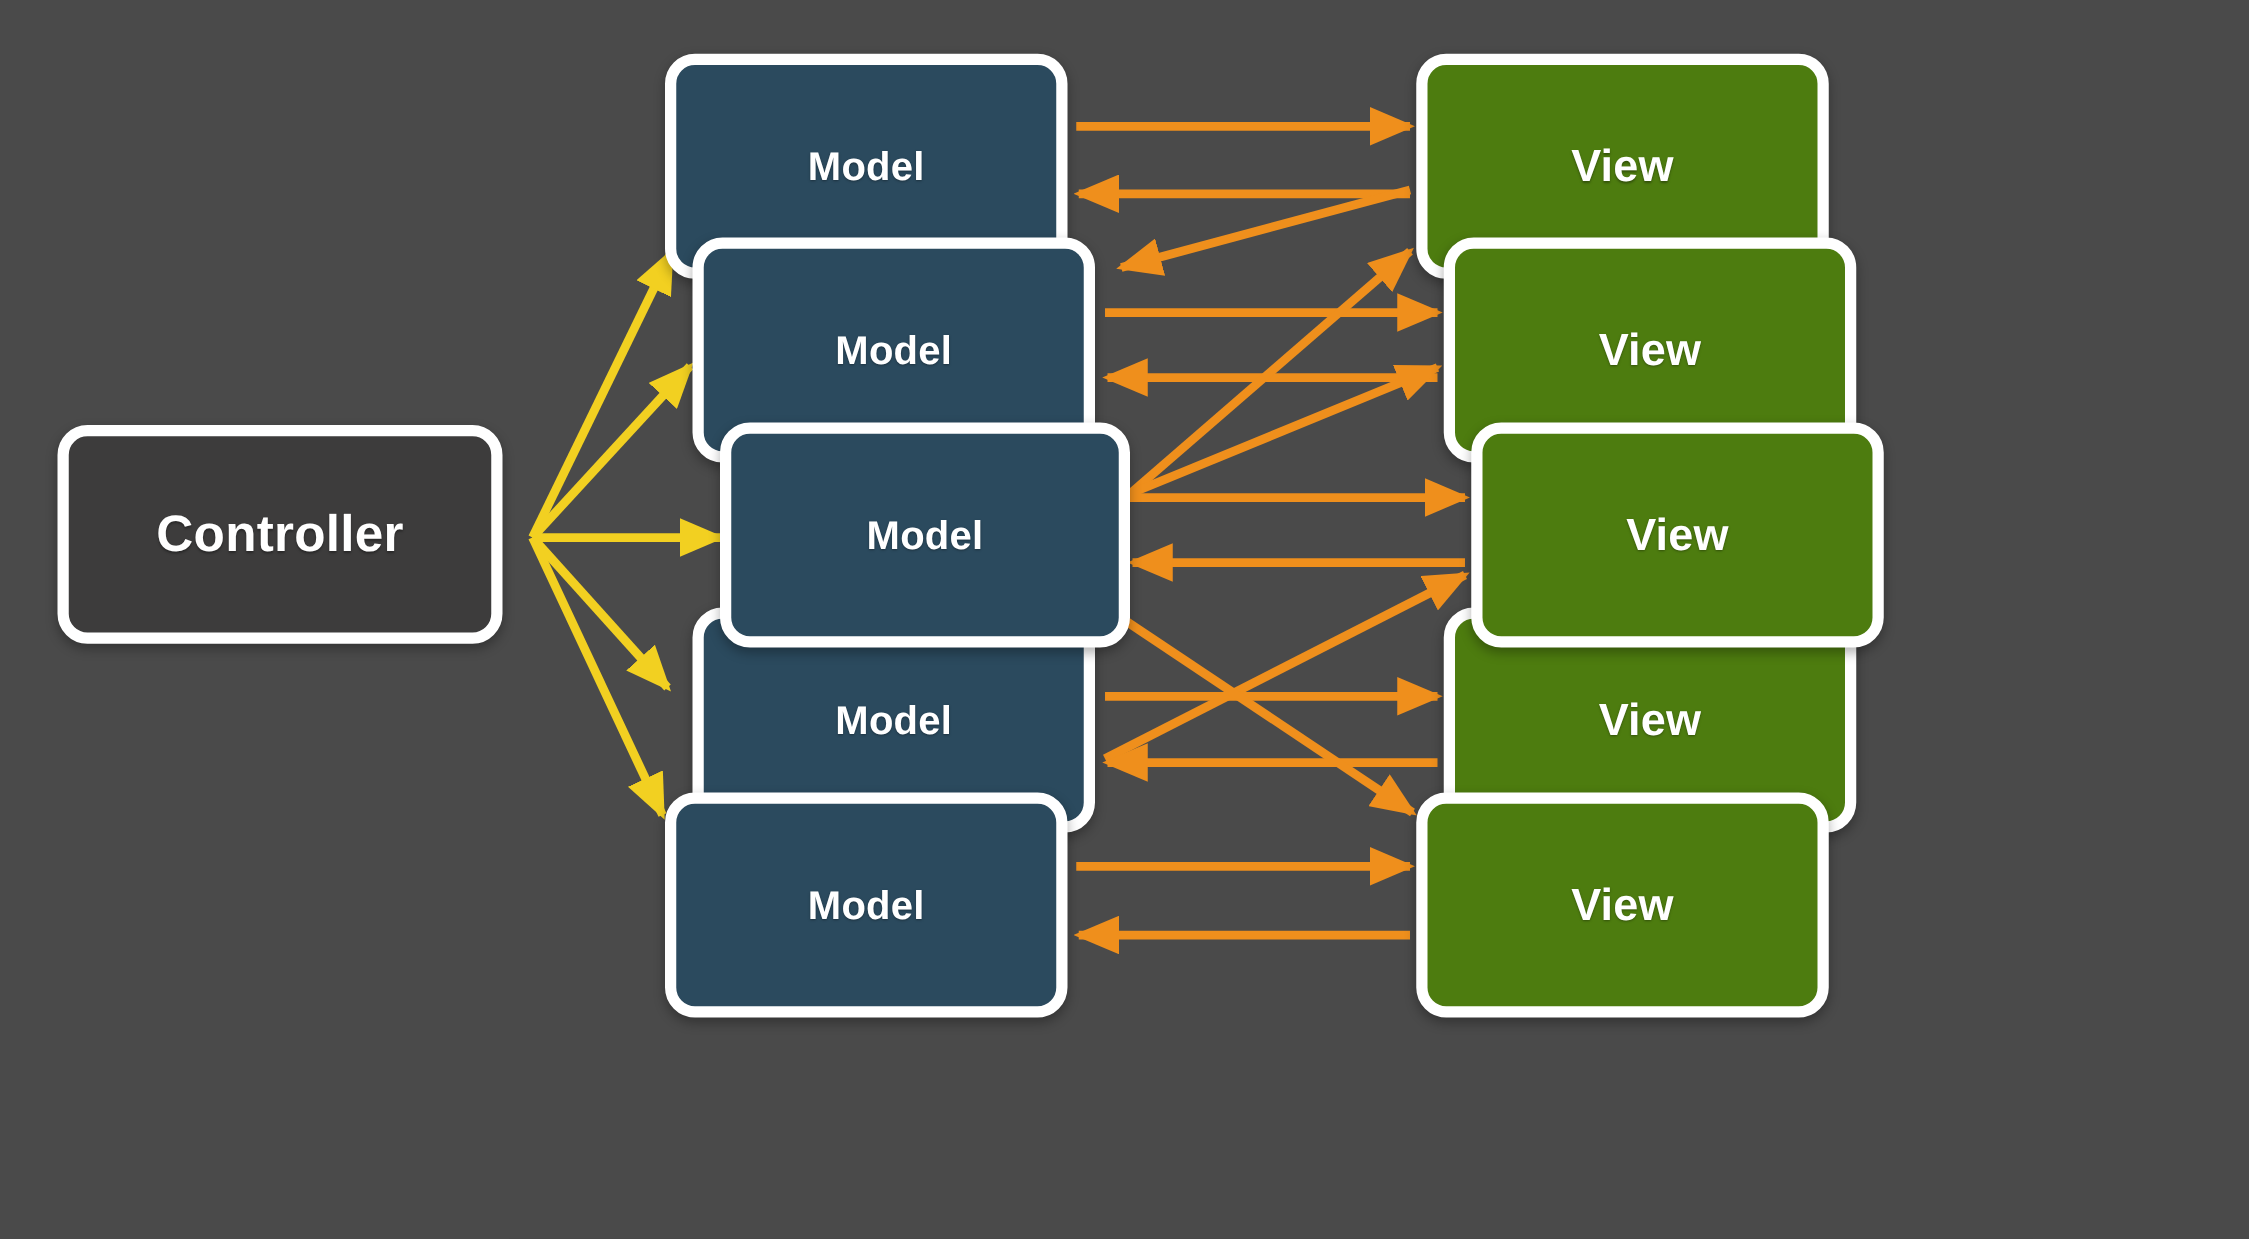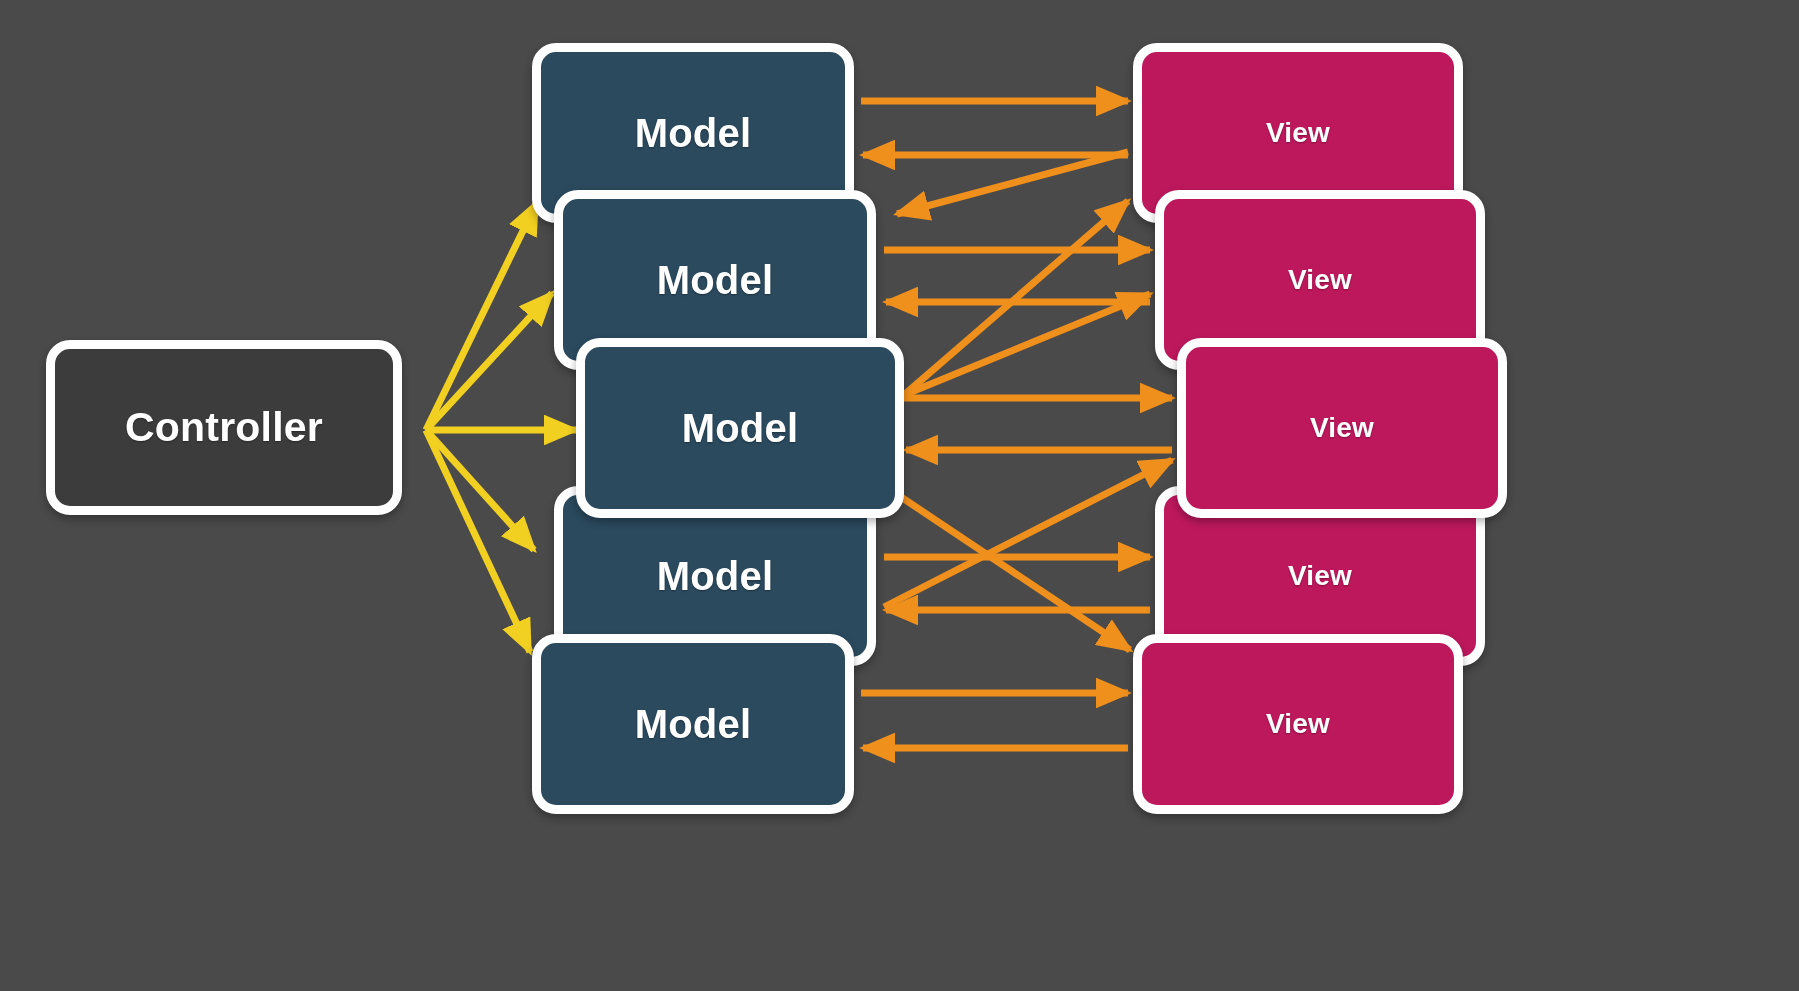--- a/index.html
+++ b/index.html
@@ -35,25 +35,25 @@
     letter-spacing: 0.2px;
     text-shadow: 0 1px 2px rgba(0,0,0,0.35);
     box-shadow: 0 4px 9px rgba(0,0,0,0.30);
   }
   .node-controller {
     background: #3d3c3c;
     font-size: 41px;
   }
   .node-model {
     background: #2b4a5e;
-    font-size: 40px;
+    font-size: 32px;
   }
   .node-view {
-    background: #be185d;
-    font-size: 28px;
+    background: #4d7c0f;
+    font-size: 36px;
   }
   .node-label { pointer-events: none; }
 </style>
 </head>
 <body>
 
 <div id="stage">
 
   <svg id="edges" viewBox="0 0 1799 991" xmlns="http://www.w3.org/2000/svg">
     <defs>

